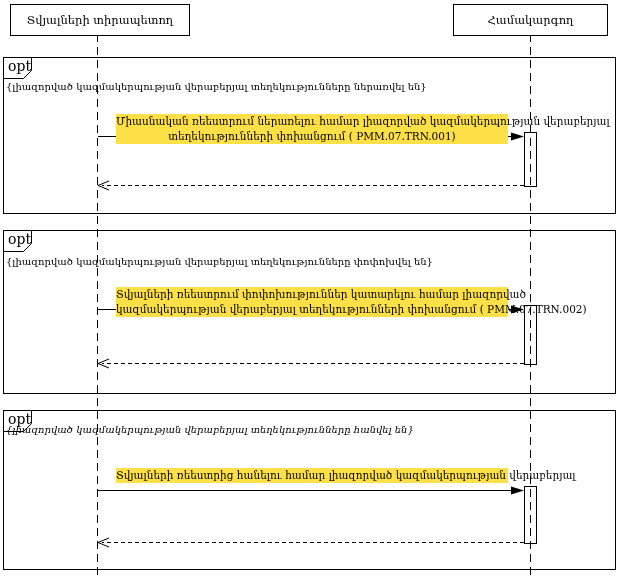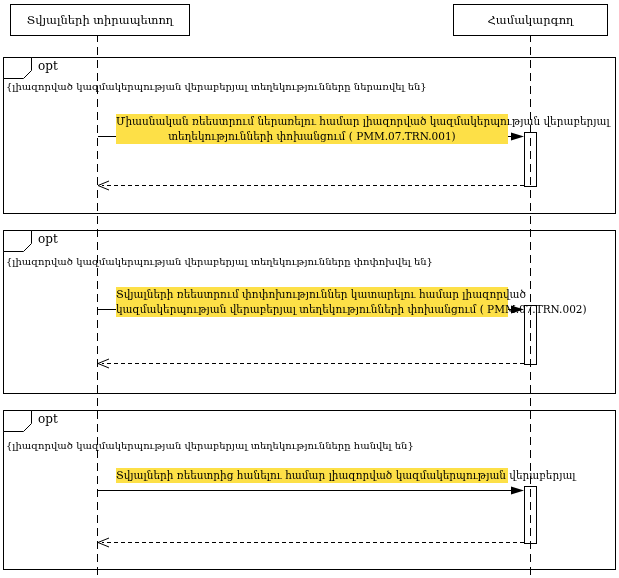--- a/index.html
+++ b/index.html
@@ -25,33 +25,33 @@
     position:absolute; z-index:2;
     border:1px solid #000; background:#fff;
     display:flex; align-items:center; justify-content:center;
     font-size:11.5px;
   }
   .actor.a1 { left:10px; top:4px; width:178px; height:30px; }
   .actor.a2 { left:453px; top:4px; width:153px; height:30px; }
 
   .opt-label {
     position:absolute; z-index:3; left:8px;
-    font-size:12px; line-height:17px;margin-left:30px;
+    font-size:14px; line-height:17px;
   }
   .opt-label.f1 { top:58px; }
   .opt-label.f2 { top:231px; }
   .opt-label.f3 { top:411px; }
 
   .guard {
     position:absolute; z-index:2; left:6px;
     font-size:10px; line-height:14px; white-space:nowrap;
   }
   .guard.f1 { top:80px; }
   .guard.f2 { top:255px; }
-  .guard.f3 { top:439px; }
+  .guard.f3 { top:423px;font-style:italic; }
 
   .msg {
     position:absolute; z-index:2;
     left:116px; width:392px;
     background:#fde047; text-align:center;
     font-size:10.5px; line-height:15px; white-space:nowrap;
   }
   .msg.f1 { top:114px; }
   .msg.f2 { top:287px; }
   .msg.f3 { top:468px; }

